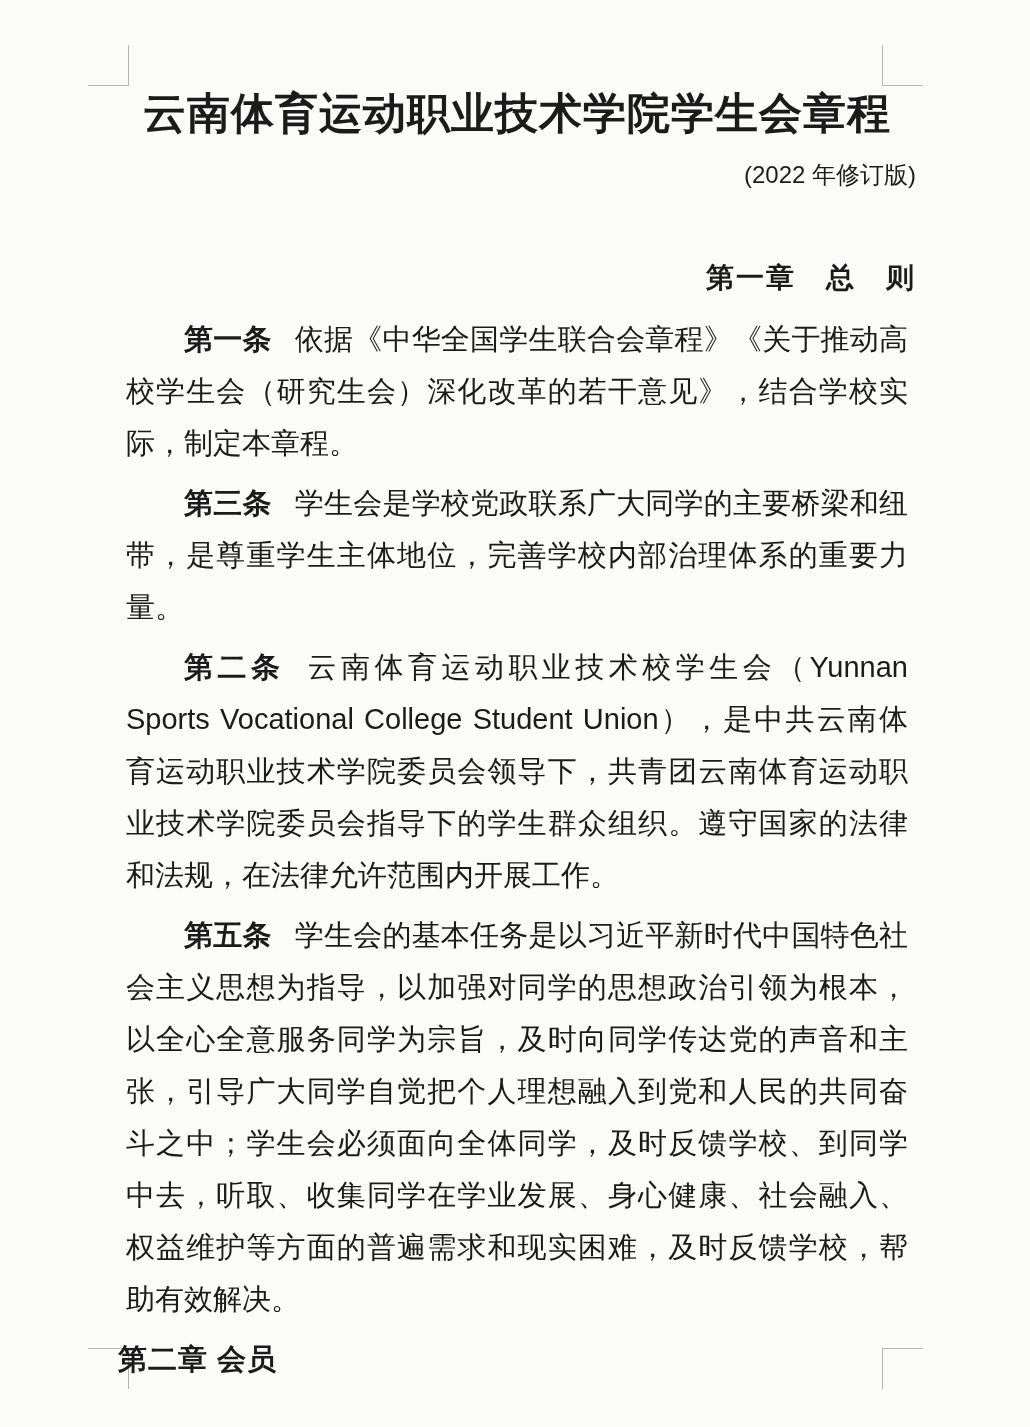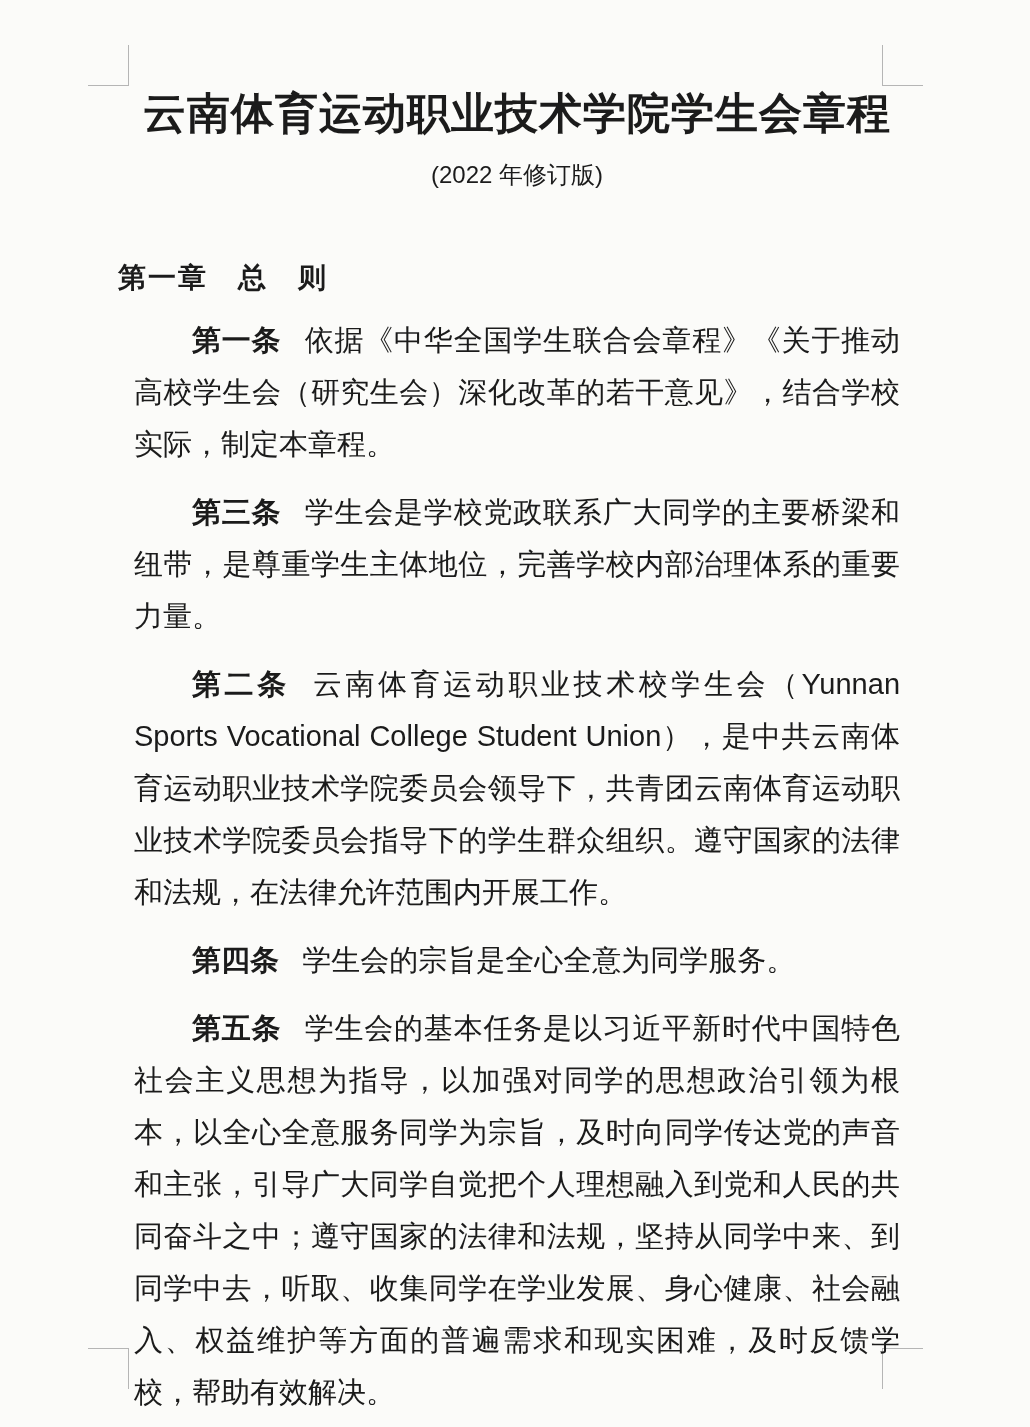--- a/index.html
+++ b/index.html
@@ -16,38 +16,38 @@
 
   .doc-title {
     margin:86px 0 0;
     text-align:center;
     font-size:43px; line-height:54px;
     font-weight:bold;
     letter-spacing:1px;
   }
   .doc-subtitle {
     margin-top:18px;
-    text-align:center;
+    text-align:right;
     font-size:24px; line-height:34px;
     font-weight:normal;
   }
   .chapter-heading {
     margin:66px 0 0;
-    text-align:left;
+    text-align:right;
     font-size:28px; line-height:40px;
     font-weight:bold;
     font-family:"Liberation Serif", serif;
     letter-spacing:2px;
   }
   .doc-body {
     margin-top:15px;
     font-size:29px; line-height:52px;
     text-align:justify;
   }
-  .doc-body p.article { margin:16px; text-indent:2em; }
+  .doc-body p.article { margin:8px; text-indent:2em; }
   .article-label { font-weight:bold; margin-right:0.8em; }
   .chapter2-heading {
     margin:0;
     text-align:left;
     font-size:29px; line-height:52px;
     font-weight:bold;
     letter-spacing:1px;
   }
 
   
@@ -82,25 +82,22 @@
       </p>
 
       <p class="article">
         <span class="article-label">第三条</span><span>学生会是学校党政联系广大同学的主要桥梁和纽带，是尊重学生主体地位，完善学校内部治理体系的重要力量。</span>
       </p>
 
       <p class="article">
         <span class="article-label">第二条</span><span>云南体育运动职业技术校学生会（Yunnan Sports Vocational College Student Union），是中共云南体育运动职业技术学院委员会领导下，共青团云南体育运动职业技术学院委员会指导下的学生群众组织。遵守国家的法律和法规，在法律允许范围内开展工作。</span>
       </p>
 
-      <p class="article">
-        <span class="article-label">第四条</span><span>学生会的宗旨是全心全意为同学服务。</span>
-      </p>
 
       <p class="article">
-        <span class="article-label">第五条</span><span>学生会的基本任务是以习近平新时代中国特色社会主义思想为指导，以加强对同学的思想政治引领为根本，以全心全意服务同学为宗旨，及时向同学传达党的声音和主张，引导广大同学自觉把个人理想融入到党和人民的共同奋斗之中；遵守国家的法律和法规，坚持从同学中来、到同学中去，听取、收集同学在学业发展、身心健康、社会融入、权益维护等方面的普遍需求和现实困难，及时反馈学校，帮助有效解决。</span>
+        <span class="article-label">第五条</span><span>学生会的基本任务是以习近平新时代中国特色社会主义思想为指导，以加强对同学的思想政治引领为根本，以全心全意服务同学为宗旨，及时向同学传达党的声音和主张，引导广大同学自觉把个人理想融入到党和人民的共同奋斗之中；学生会必须面向全体同学，及时反馈学校、到同学中去，听取、收集同学在学业发展、身心健康、社会融入、权益维护等方面的普遍需求和现实困难，及时反馈学校，帮助有效解决。</span>
       </p>
 
       <h2 class="chapter2-heading">第二章 会员</h2>
 
     </div>
   </div>
 </div>
 
 </body></html>

